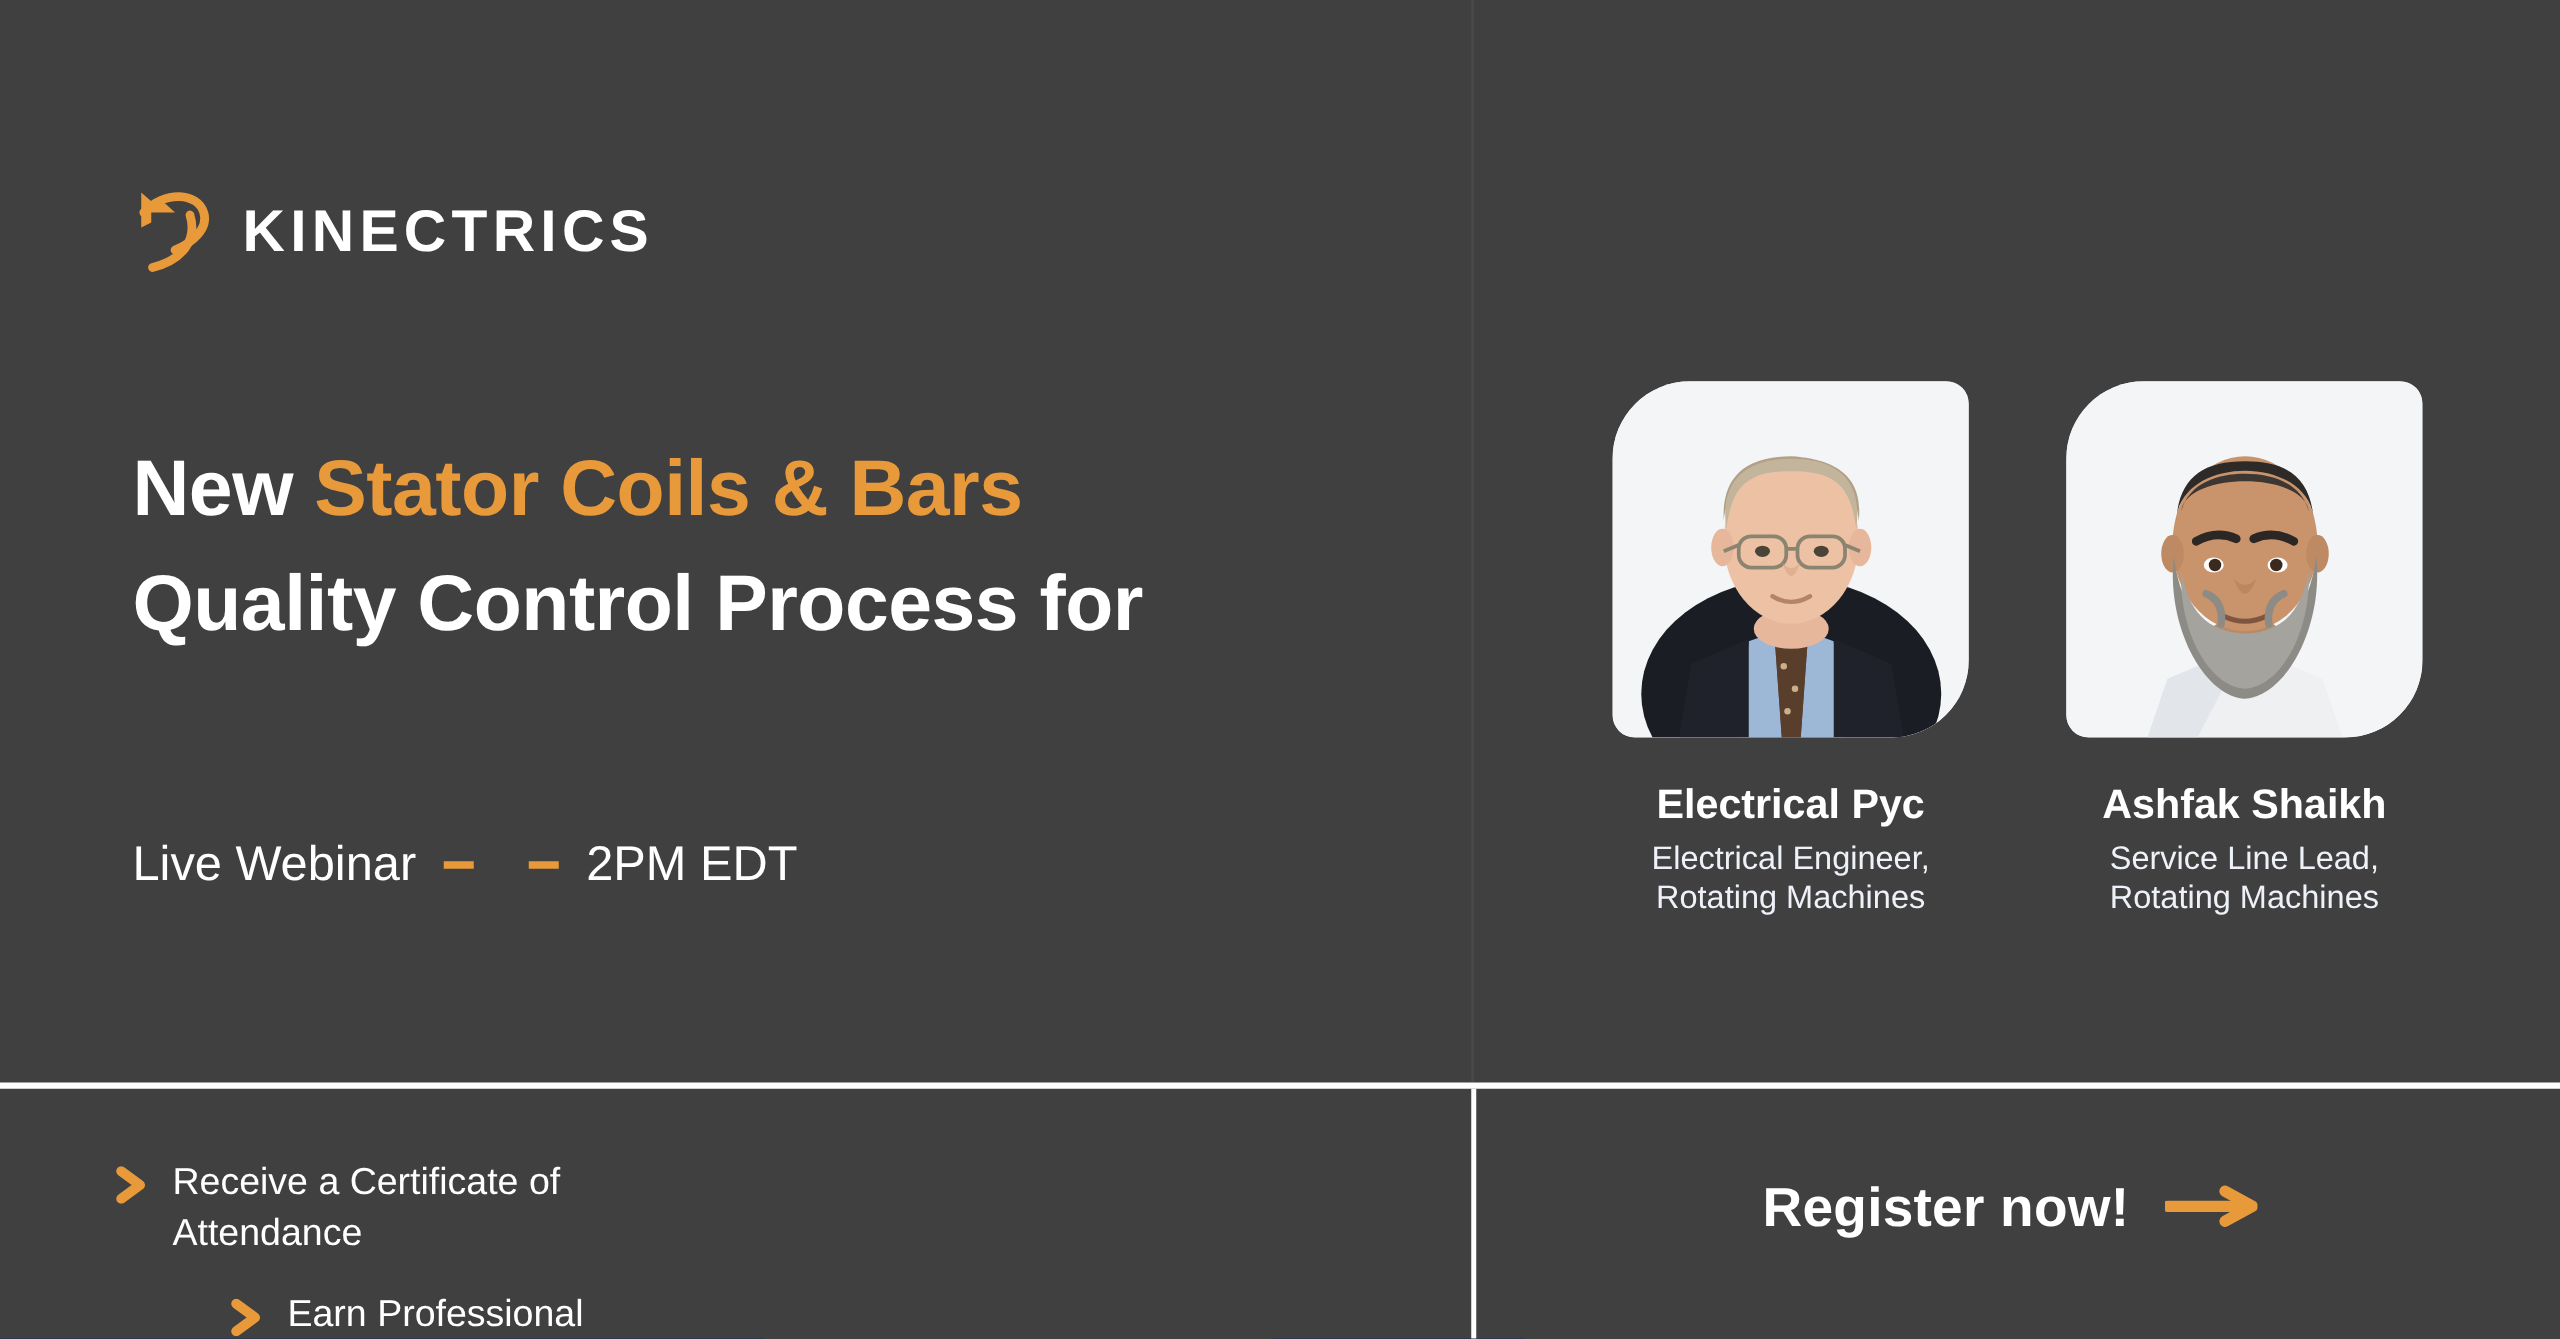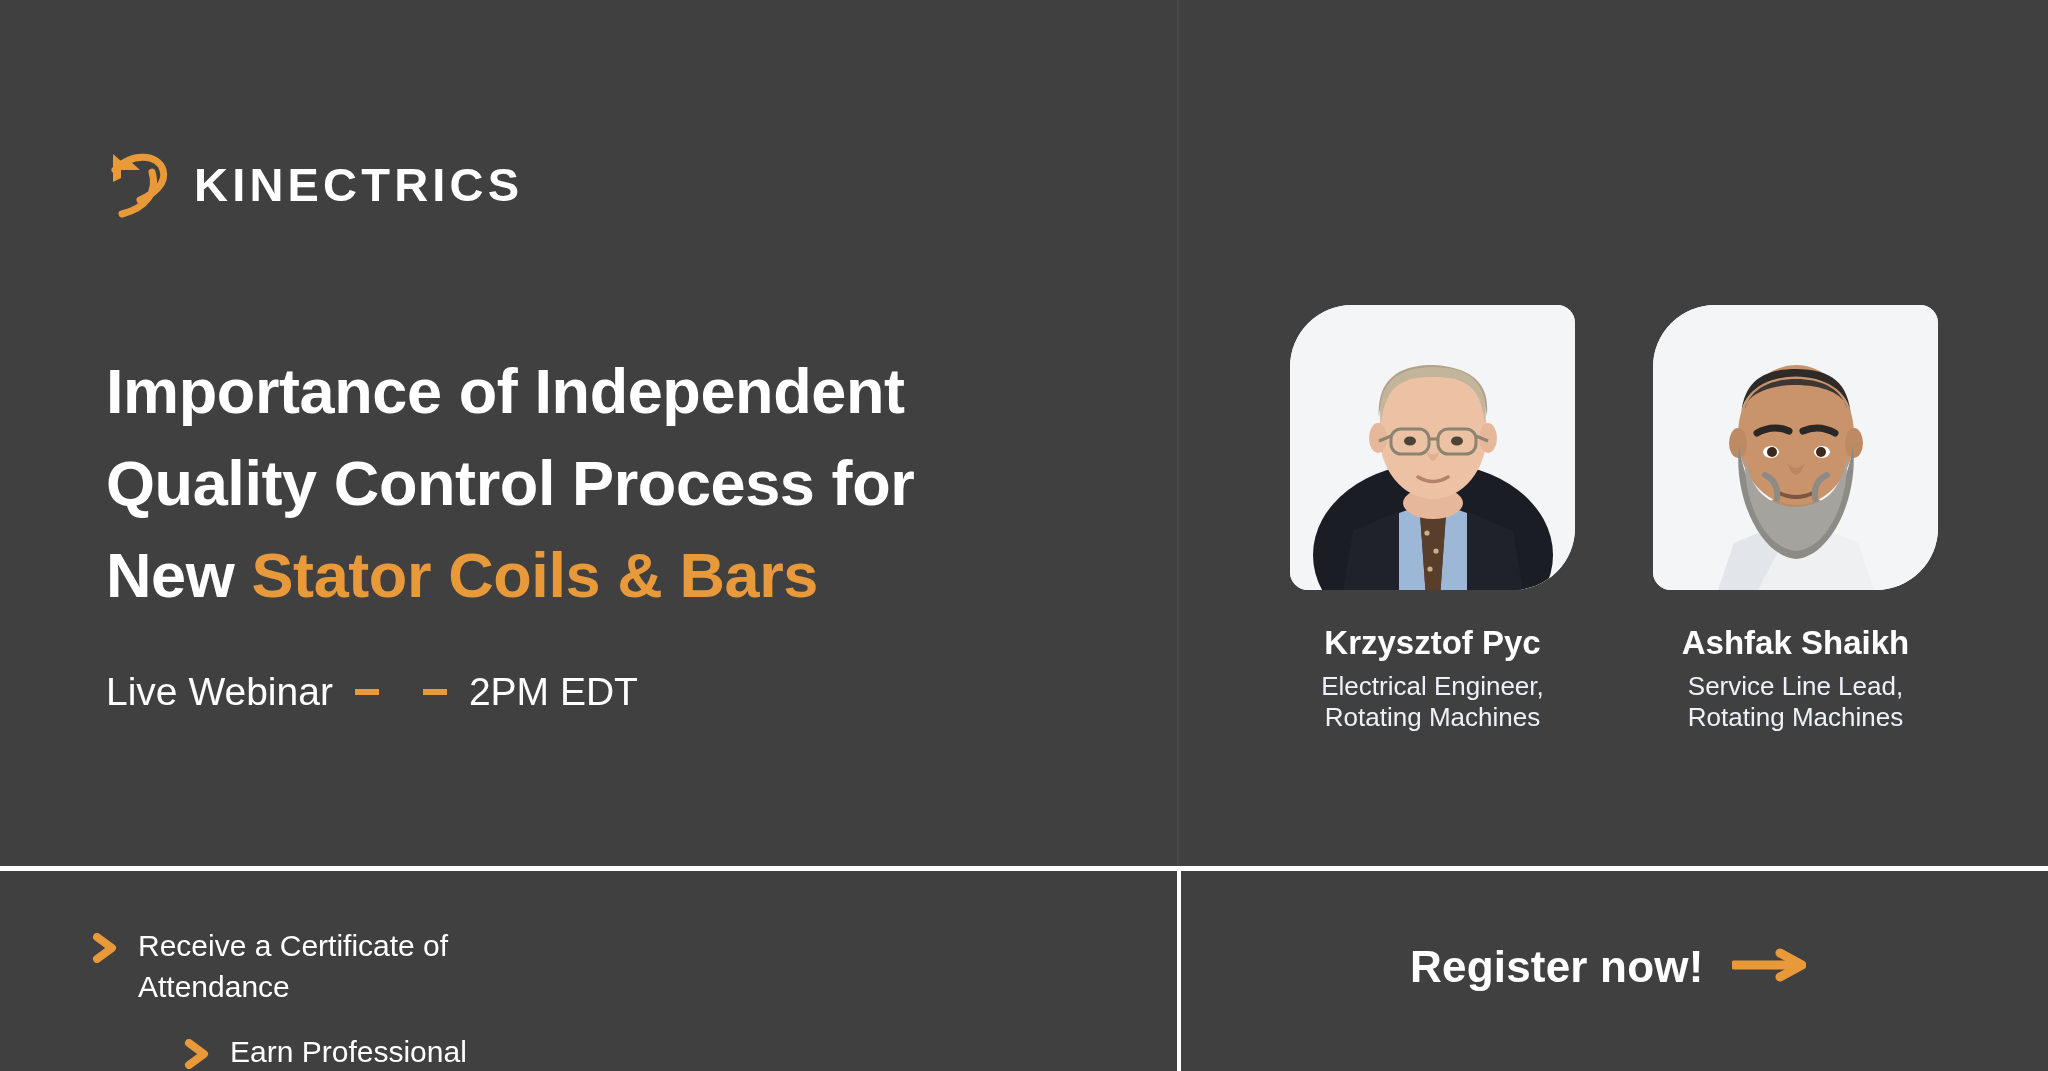--- a/index.html
+++ b/index.html
@@ -173,23 +173,22 @@
         <path d="M7 6 L7 34 L15 30 L15 13 Z" fill="#e89a3b"></path>
         <path d="M9 22 C 26 4, 52 6, 57 22 C 61 35, 48 46, 34 52" stroke="#e89a3b" stroke-width="7" fill="none" stroke-linecap="round"></path>
         <path d="M34 22 L10 22 L22 11 Z" fill="#e89a3b"></path>
         <path d="M46 24 C 52 44, 40 60, 16 66" stroke="#e89a3b" stroke-width="7" fill="none" stroke-linecap="round"></path>
       </svg>
     </span>
     <span class="logo-word">KINECTRICS</span>
   </div>
 
   <div class="headline">
-    <div class="headline-line">Importance of Independent</div>
+    <div class="headline-line"><span>New </span><span class="accent">Stator Coils &amp; Bars</span></div>
     <div class="headline-line">Quality Control Process for</div>
-    <div class="headline-line"><span>New </span><span class="accent">Stator Coils &amp; Bars</span></div>
   </div>
 
   <div class="dateline">
     <span>Live Webinar</span>
     <span class="dash"></span>
     <span class="dash"></span>
     <span>2PM EDT</span>
   </div>
 
   <div class="speakers">
@@ -219,21 +218,21 @@
             <path d="M139 134 h9"></path>
             <path d="M101 131 l-12 5"></path>
             <path d="M186 131 l12 5"></path>
           </g>
           <ellipse cx="120" cy="136" rx="6" ry="4.5" fill="#4a4338"></ellipse>
           <ellipse cx="167" cy="136" rx="6" ry="4.5" fill="#4a4338"></ellipse>
           <path d="M136 145 q7 22 14 0 q-7 9 -14 0z" fill="#dba88a" opacity="0.7"></path>
           <path d="M128 172 q15 9 30 0" stroke="#b5836a" stroke-width="3.5" fill="none" stroke-linecap="round"></path>
         </svg>
       </div>
-      <div class="speaker-name">Krzysztof Pyc</div>
+      <div class="speaker-name">Electrical Pyc</div>
       <div class="speaker-role">
         <div>Electrical Engineer,</div>
         <div>Rotating Machines</div>
       </div>
     </div>
 
     <div class="speaker">
       <div class="photo-frame">
         <svg viewBox="0 0 285 285" xmlns="http://www.w3.org/2000/svg">
           <rect width="285" height="285" fill="#f3f5f7"></rect>

